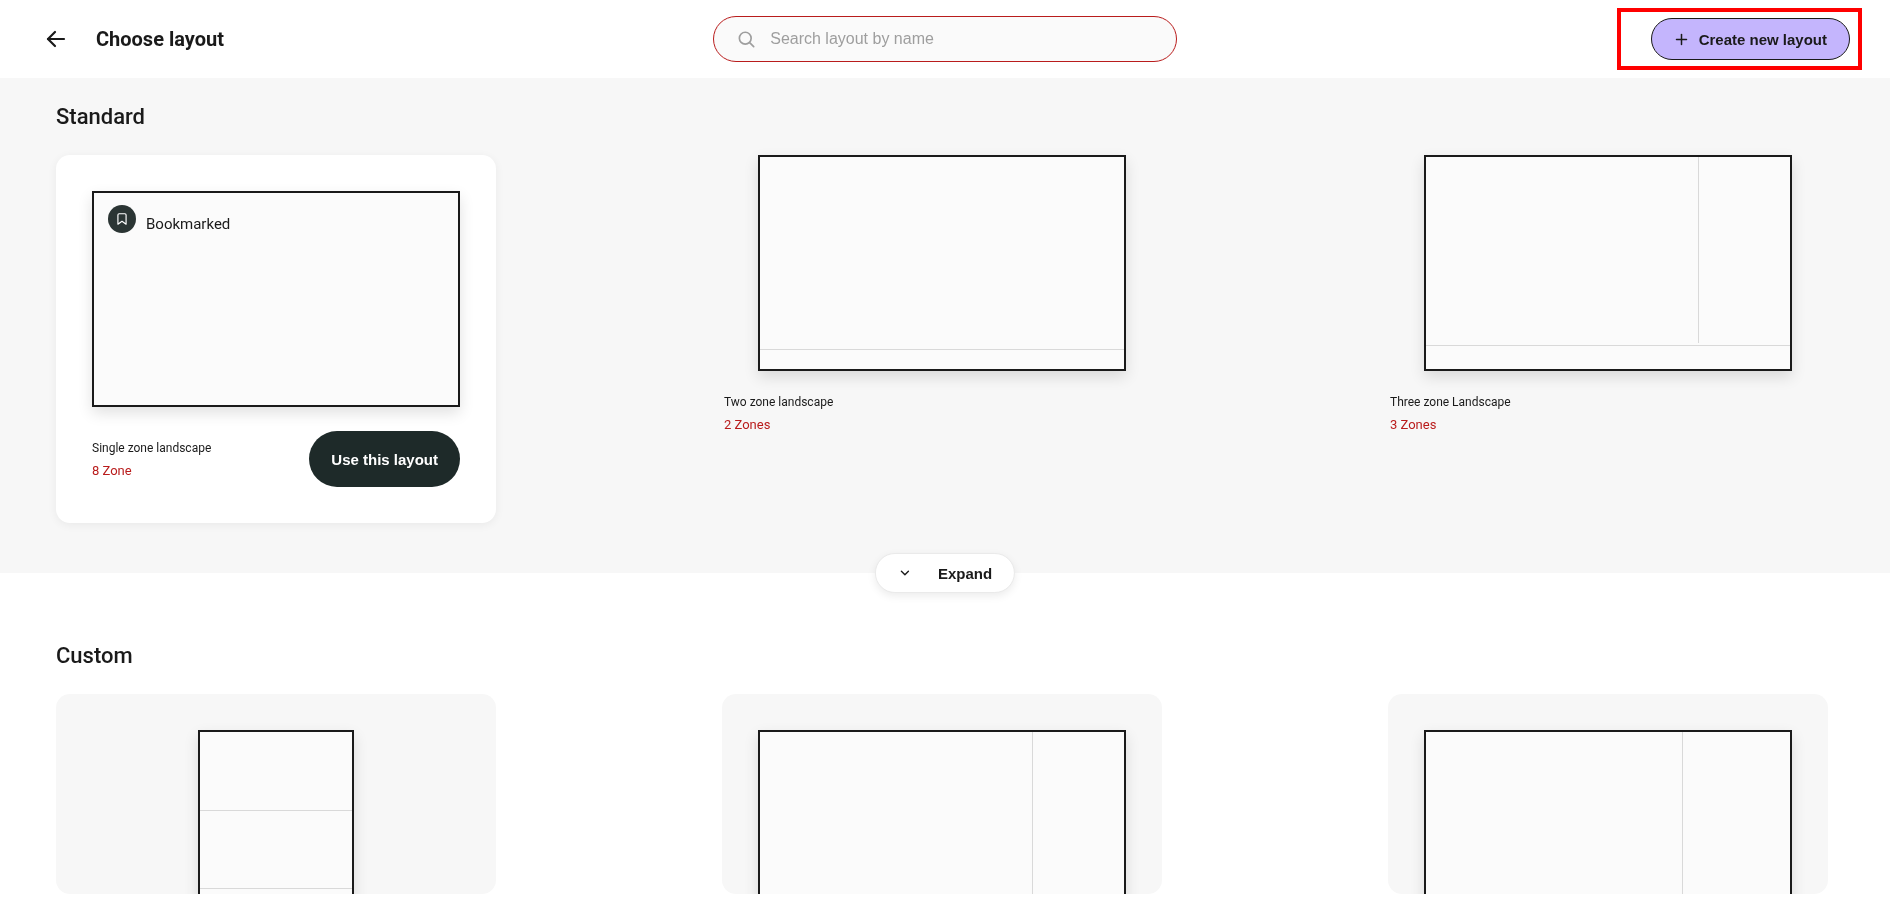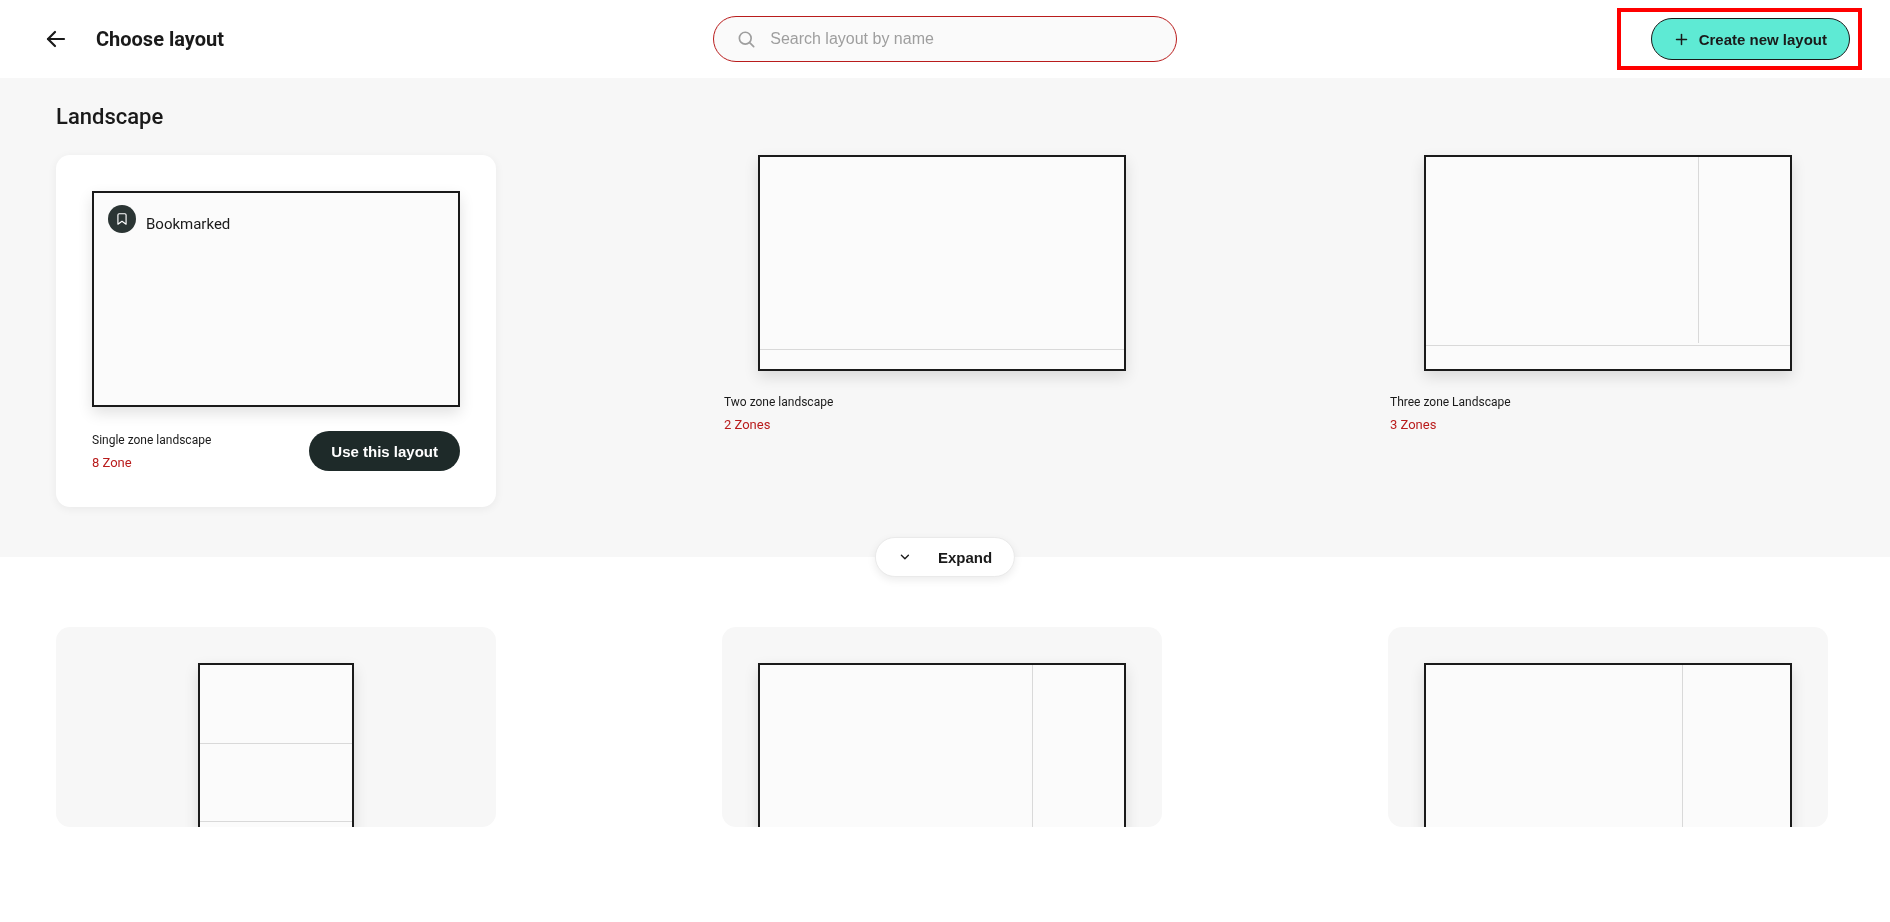--- a/index.html
+++ b/index.html
@@ -62,21 +62,21 @@
       margin-left: auto;
     }
     .create-btn {
       display: inline-flex;
       align-items: center;
       gap: 10px;
       height: 42px;
       padding: 0 22px;
       border: 1px solid #1a1a1a;
       border-radius: 999px;
-      background: #5eead4;
+      background: #c4b5fd;
       cursor: pointer;
       font-size: 15px;
       font-weight: 600;
       color: #1a1a1a;
     }
     .highlight-box {
       position: absolute;
       right: 28px;
       top: 8px;
       width: 245px;
@@ -166,21 +166,21 @@
     }
     .card.plain .card-footer { margin-top: 24px; padding: 0 2px; }
     .card-meta { display: flex; flex-direction: column; gap: 8px; }
     .card-name { font-size: 12px; color: #1a1a1a; }
     .card-zones { font-size: 13px; color: #b91c1c; }
     .use-btn {
       background: #1e2a29;
       color: #fff;
       border: none;
       border-radius: 999px;
-      height: 40px;
+      height: 56px;
       padding: 0 22px;
       font-size: 15px;
       font-weight: 600;
       cursor: pointer;
     }
 
     
     .expand-wrap {
       position: absolute;
       left: 50%;
@@ -252,21 +252,21 @@
           <line x1="4" y1="12" x2="20" y2="12"></line>
         </svg>
       <span>Create new layout</span>
     </button>
   </div>
 
   <div class="highlight-box"></div>
 </div>
 
 <div class="section gray">
-  <div class="section-title">Landscape</div>
+  <div class="section-title">Standard</div>
 
   <div class="grid">
 
     <div class="card active">
       <div class="preview">
         <div class="bookmark-badge">
           <div class="bookmark-circle">
             <svg width="14" height="14" viewBox="0 0 24 24" fill="none" stroke="#fff" stroke-width="2" stroke-linecap="round" stroke-linejoin="round">
                 <path d="M19 21l-7-5-7 5V5a2 2 0 0 1 2-2h10a2 2 0 0 1 2 2z"></path>
               </svg>
@@ -316,20 +316,21 @@
     <button class="expand-btn">
       <svg width="14" height="14" viewBox="0 0 24 24" fill="none" stroke="#1a1a1a" stroke-width="2.4" stroke-linecap="round" stroke-linejoin="round">
           <polyline points="6 9 12 15 18 9"></polyline>
         </svg>
       <span>Expand</span>
     </button>
   </div>
 </div>
 
 <div class="section" style="padding-top:70px;">
+  <div class="section-title">Custom</div>
 
   <div class="custom-grid">
 
     <div class="custom-card">
       <div class="preview portrait">
         <div class="hline" style="top:78px"></div>
         <div class="hline" style="top:156px"></div>
       </div>
     </div>
 

